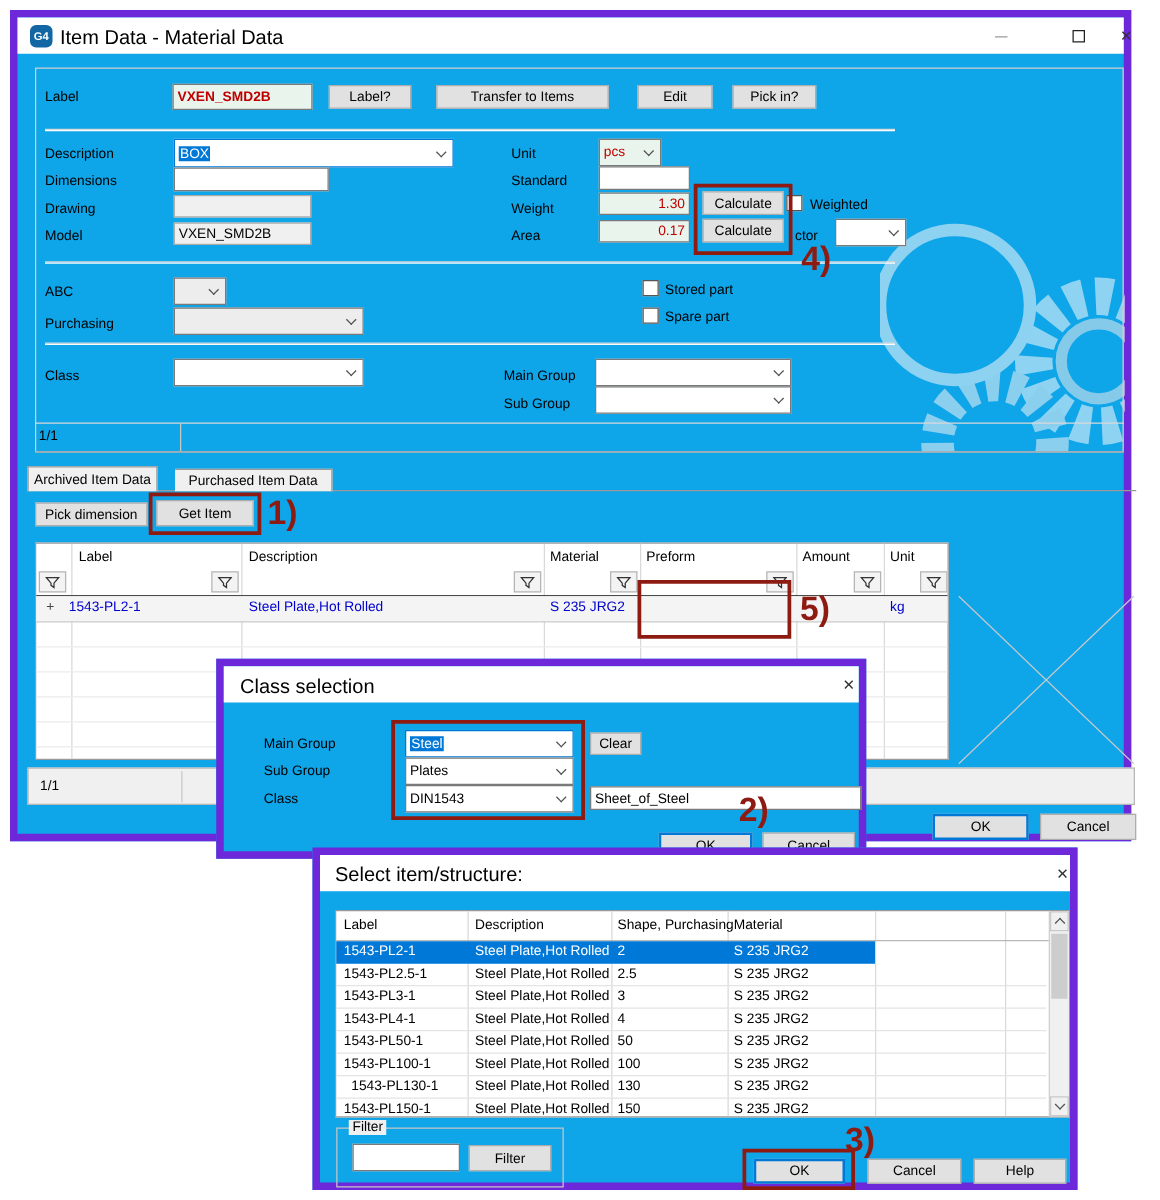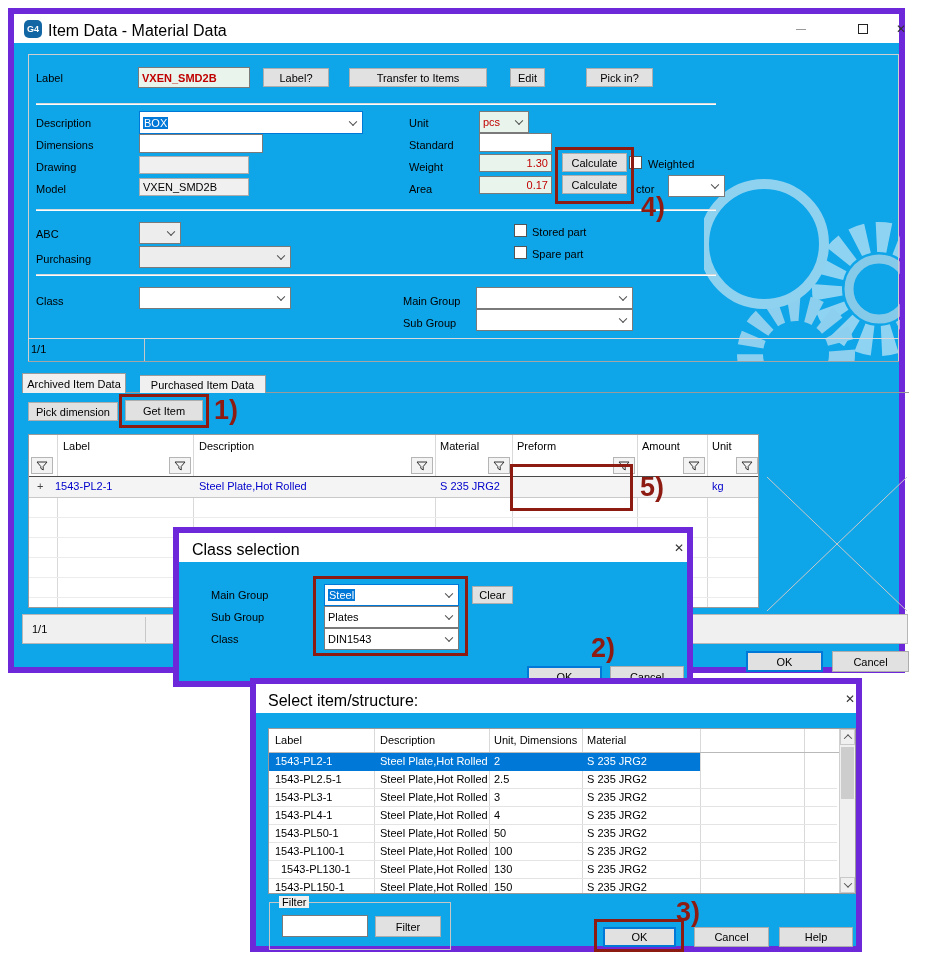--- a/index.html
+++ b/index.html
@@ -79,21 +79,21 @@
       </g>
     </svg>
   </div>
 
   <div class="abs" style="left:14px; top:40px; width:871px; height:308px; border:1px solid #cfcfcf; background:transparent;"></div>
 
   <span class="lbl" style="left:22px; top:58px;">Label</span>
   <input class="tb green" style="left: 124px; top: 53px; width: 112px; height: 21px; font-weight: bold;" value="VXEN_SMD2B">
   <div class="btn" style="left:249px; top:54px; width:66px; height:19px;">Label?</div>
   <div class="btn" style="left:335px; top:54px; width:138px; height:19px;">Transfer to Items</div>
-  <div class="btn" style="left:496px; top:54px; width:35px; height:19px;">Edit</div>
+  <div class="btn" style="left:496px; top:54px; width:60px; height:19px;">Edit</div>
   <div class="btn" style="left:572px; top:54px; width:67px; height:19px;">Pick in?</div>
 
   <div class="hsep" style="left:22px; top:89px; width:680px;"></div>
 
   <span class="lbl" style="left:22px; top:103px;">Description</span>
   <div class="combo focus" style="left:125px; top:97px; width:224px; height:23px;">
     <span class="selhl">BOX</span>
     <span class="chev"></span>
   </div>
   <span class="lbl" style="left:395px; top:103px;">Unit</span>
@@ -283,20 +283,21 @@
   <div class="combo" style="left:145px; top:73px; width:135px; height:22px;">
     <span>Plates</span>
     <span class="chev"></span>
   </div>
 
   <span class="lbl" style="left:32px; top:100px;">Class</span>
   <div class="combo" style="left:145px; top:95px; width:135px; height:22px;">
     <span>DIN1543</span>
     <span class="chev"></span>
   </div>
+  <input class="tb" style="left: 293px; top: 96px; width: 217px; height: 19px;" value="Sheet_of_Steel">
 
   <div class="redbox" style="left:134px; top:43px; width:155px; height:80px;"></div>
   <span class="rednum" style="left:412px; top:100px;">2)</span>
 
   <div class="btn def" style="left:348px; top:133px; width:75px; height:22px;">OK</div>
   <div class="btn" style="left:431px; top:133px; width:74px; height:22px;">Cancel</div>
 </div>
 
 <div class="win" style="left:250px; top:678px; width:612px; height:274px; z-index:30;">
   <div class="tbar">
@@ -309,21 +310,21 @@
   <div class="grid" style="left:12px; top:44px; width:588px; height:166px;">
     <div class="vline" style="left:105px; top:0; height:164px;"></div>
     <div class="vline" style="left:220px; top:0; height:164px;"></div>
     <div class="vline" style="left:313px; top:0; height:164px;"></div>
     <div class="vline" style="left:431px; top:0; height:164px;"></div>
     <div class="vline" style="left:535px; top:0; height:164px;"></div>
     <div class="hline" style="left:0; top:23px; width:586px; background:#b9b9b9;"></div>
 
     <span class="cell" style="left:6px; top:5px;">Label</span>
     <span class="cell" style="left:111px; top:5px;">Description</span>
-    <span class="cell" style="left:225px; top:5px;">Unit, Dimensions</span>
+    <span class="cell" style="left:225px; top:5px;">Shape, Purchasing</span>
     <span class="cell" style="left:318px; top:5px;">Material</span>
 
     <div class="srow" style="left:0; top:24px; width:431px; height:18px;">
       <span class="cell" style="left:6px; top:2px;">1543-PL2-1</span>
       <span class="cell" style="left:111px; top:2px;">Steel Plate,Hot Rolled</span>
       <span class="cell" style="left:225px; top:2px;">2</span>
       <span class="cell" style="left:318px; top:2px;">S 235 JRG2</span>
     </div>
     <div class="abs" style="left:0; top:42px; width:568px; height:18px; border-bottom:1px solid #e4e4e4;">
       <span class="cell" style="left:6px; top:2px;">1543-PL2.5-1</span>

